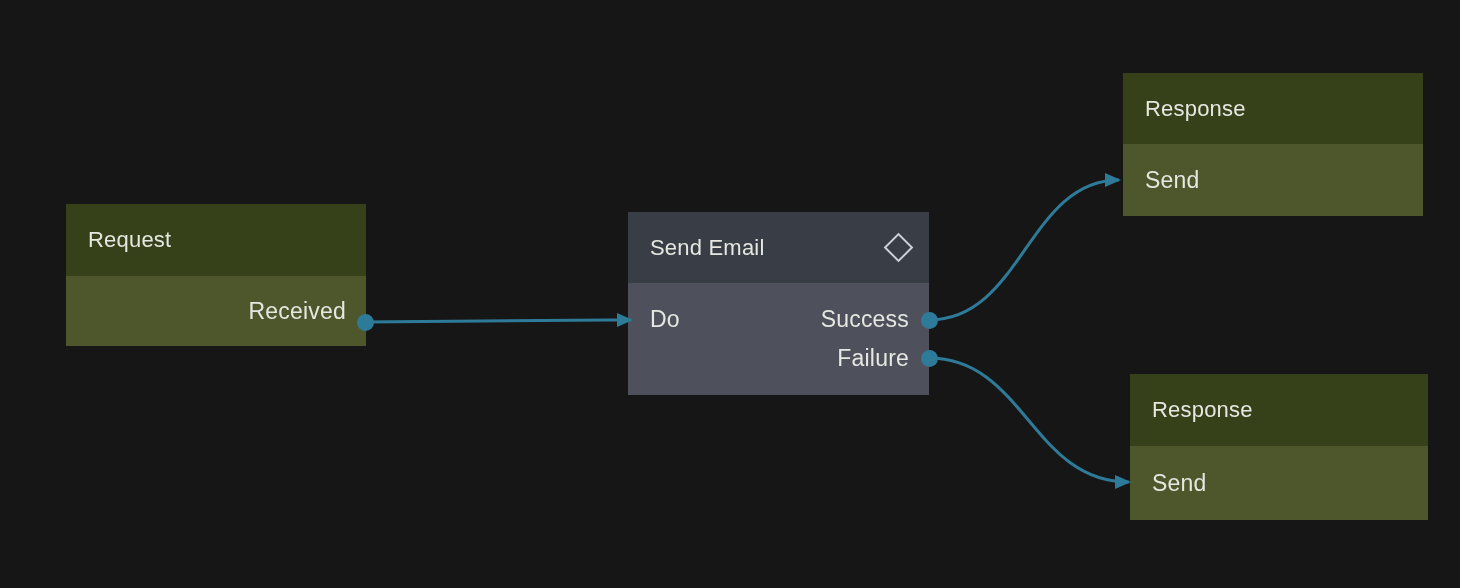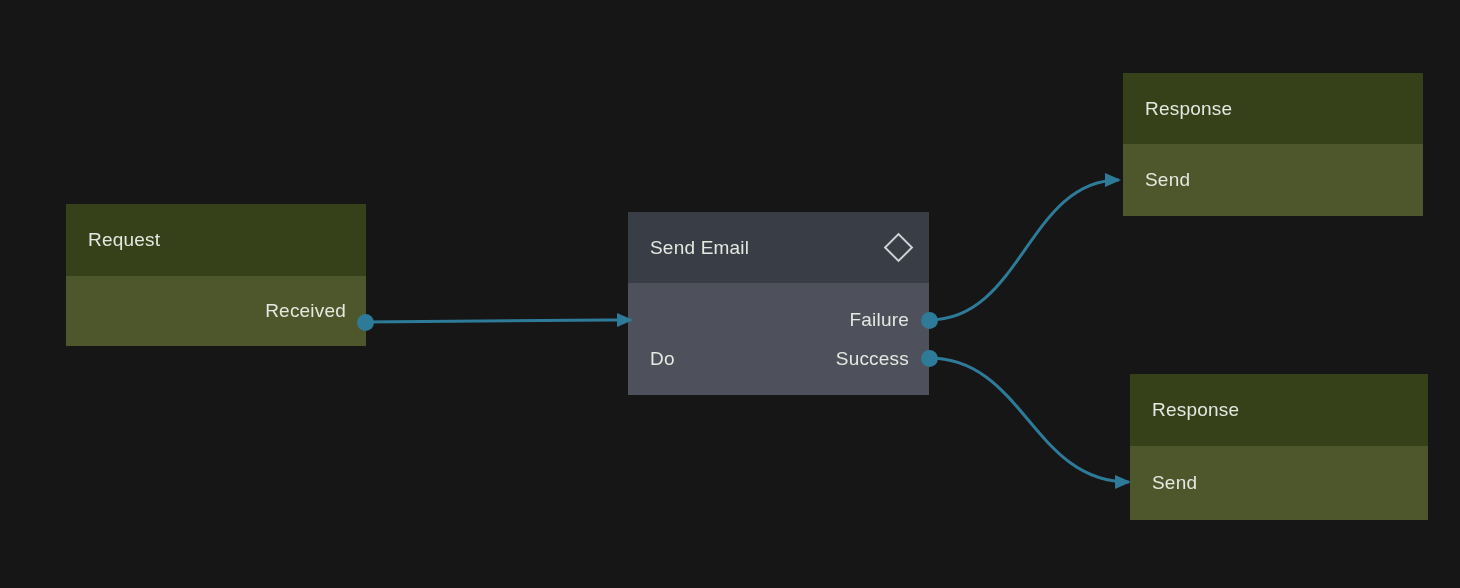--- a/index.html
+++ b/index.html
@@ -23,21 +23,21 @@
     flex-direction: column;
   }
   .node-header {
     display: flex;
     align-items: center;
     justify-content: space-between;
     padding: 0 20px 0 22px;
     box-sizing: border-box;
   }
   .node-title {
-    font-size: 19px;
+    font-size: 22px;
     font-weight: 500;
     letter-spacing: 0.2px;
     white-space: nowrap;
   }
   .node-body {
     box-sizing: border-box;
     display: flex;
     flex-direction: column;
   }
   .trigger .node-header { background: var(--trigger_header, #36411a); }
@@ -46,21 +46,21 @@
   .action  .node-body   { background: var(--action_body, #4e515b); }
   .port-row {
     display: flex;
     align-items: center;
     padding: 0 20px 0 22px;
     box-sizing: border-box;
   }
   .port-row.right { justify-content: flex-end; }
   .port-row.split { justify-content: space-between; }
   .port-label {
-    font-size: 19px;
+    font-size: 23px;
     letter-spacing: 0.2px;
     white-space: nowrap;
   }
   .diamond {
     width: 17px;
     height: 17px;
     border: 2px solid var(--icon, #ced2d8);
     transform: rotate(45deg);
     flex: 0 0 auto;
   }
@@ -102,26 +102,26 @@
       </div>
     </div>
   </div>
 
   <div class="node action" style="left:628px; top:212px; width:301px;">
     <div class="node-header" style="height:71px;gap:44px;">
       <span class="node-title">Send Email</span>
       <span class="diamond"></span>
     </div>
     <div class="node-body" style="height:112px; padding-top:17px;">
-      <div class="port-row right" style="height:39px;">
-        <span class="port-label">Failure</span>
-      </div>
       <div class="port-row split" style="height:39px;">
         <span class="port-label">Do</span>
         <span class="port-label">Success</span>
+      </div>
+      <div class="port-row right" style="height:39px;">
+        <span class="port-label">Failure</span>
       </div>
     </div>
   </div>
 
   <div class="node trigger" style="left:1123px; top:73px; width:300px;">
     <div class="node-header" style="height:71px;">
       <span class="node-title">Response</span>
     </div>
     <div class="node-body" style="height:72px;">
       <div class="port-row" style="height:72px;">

